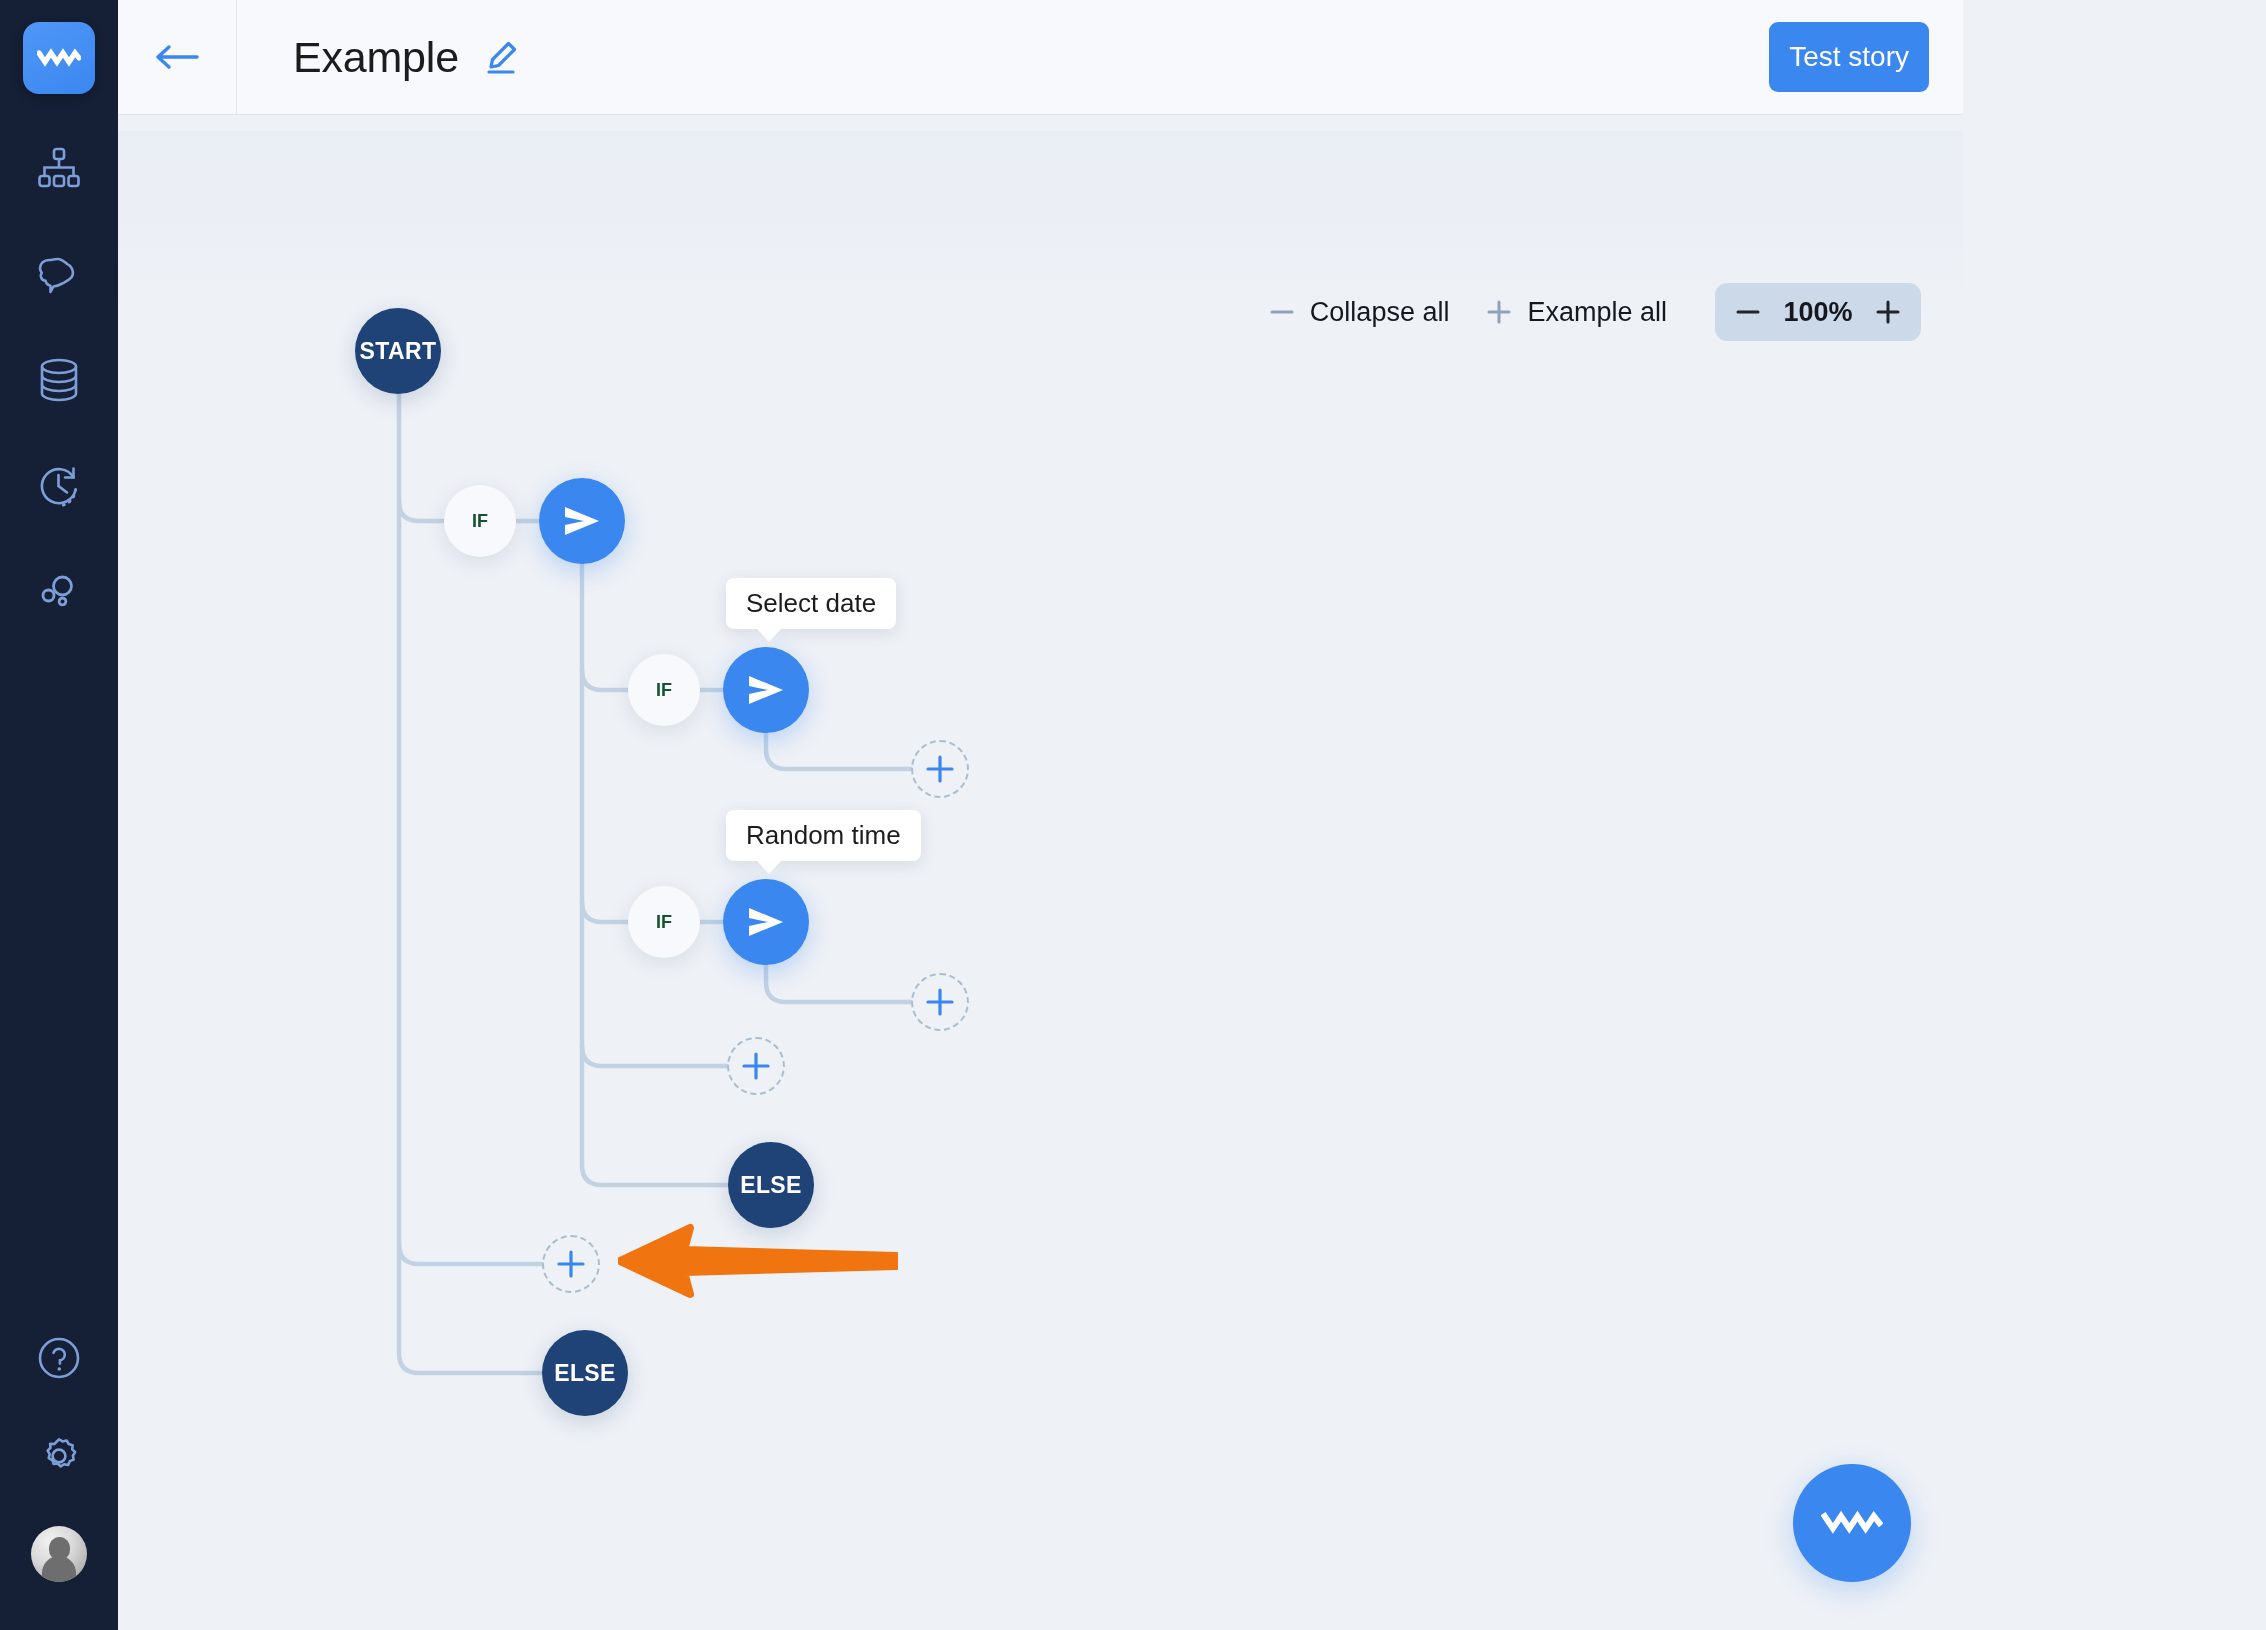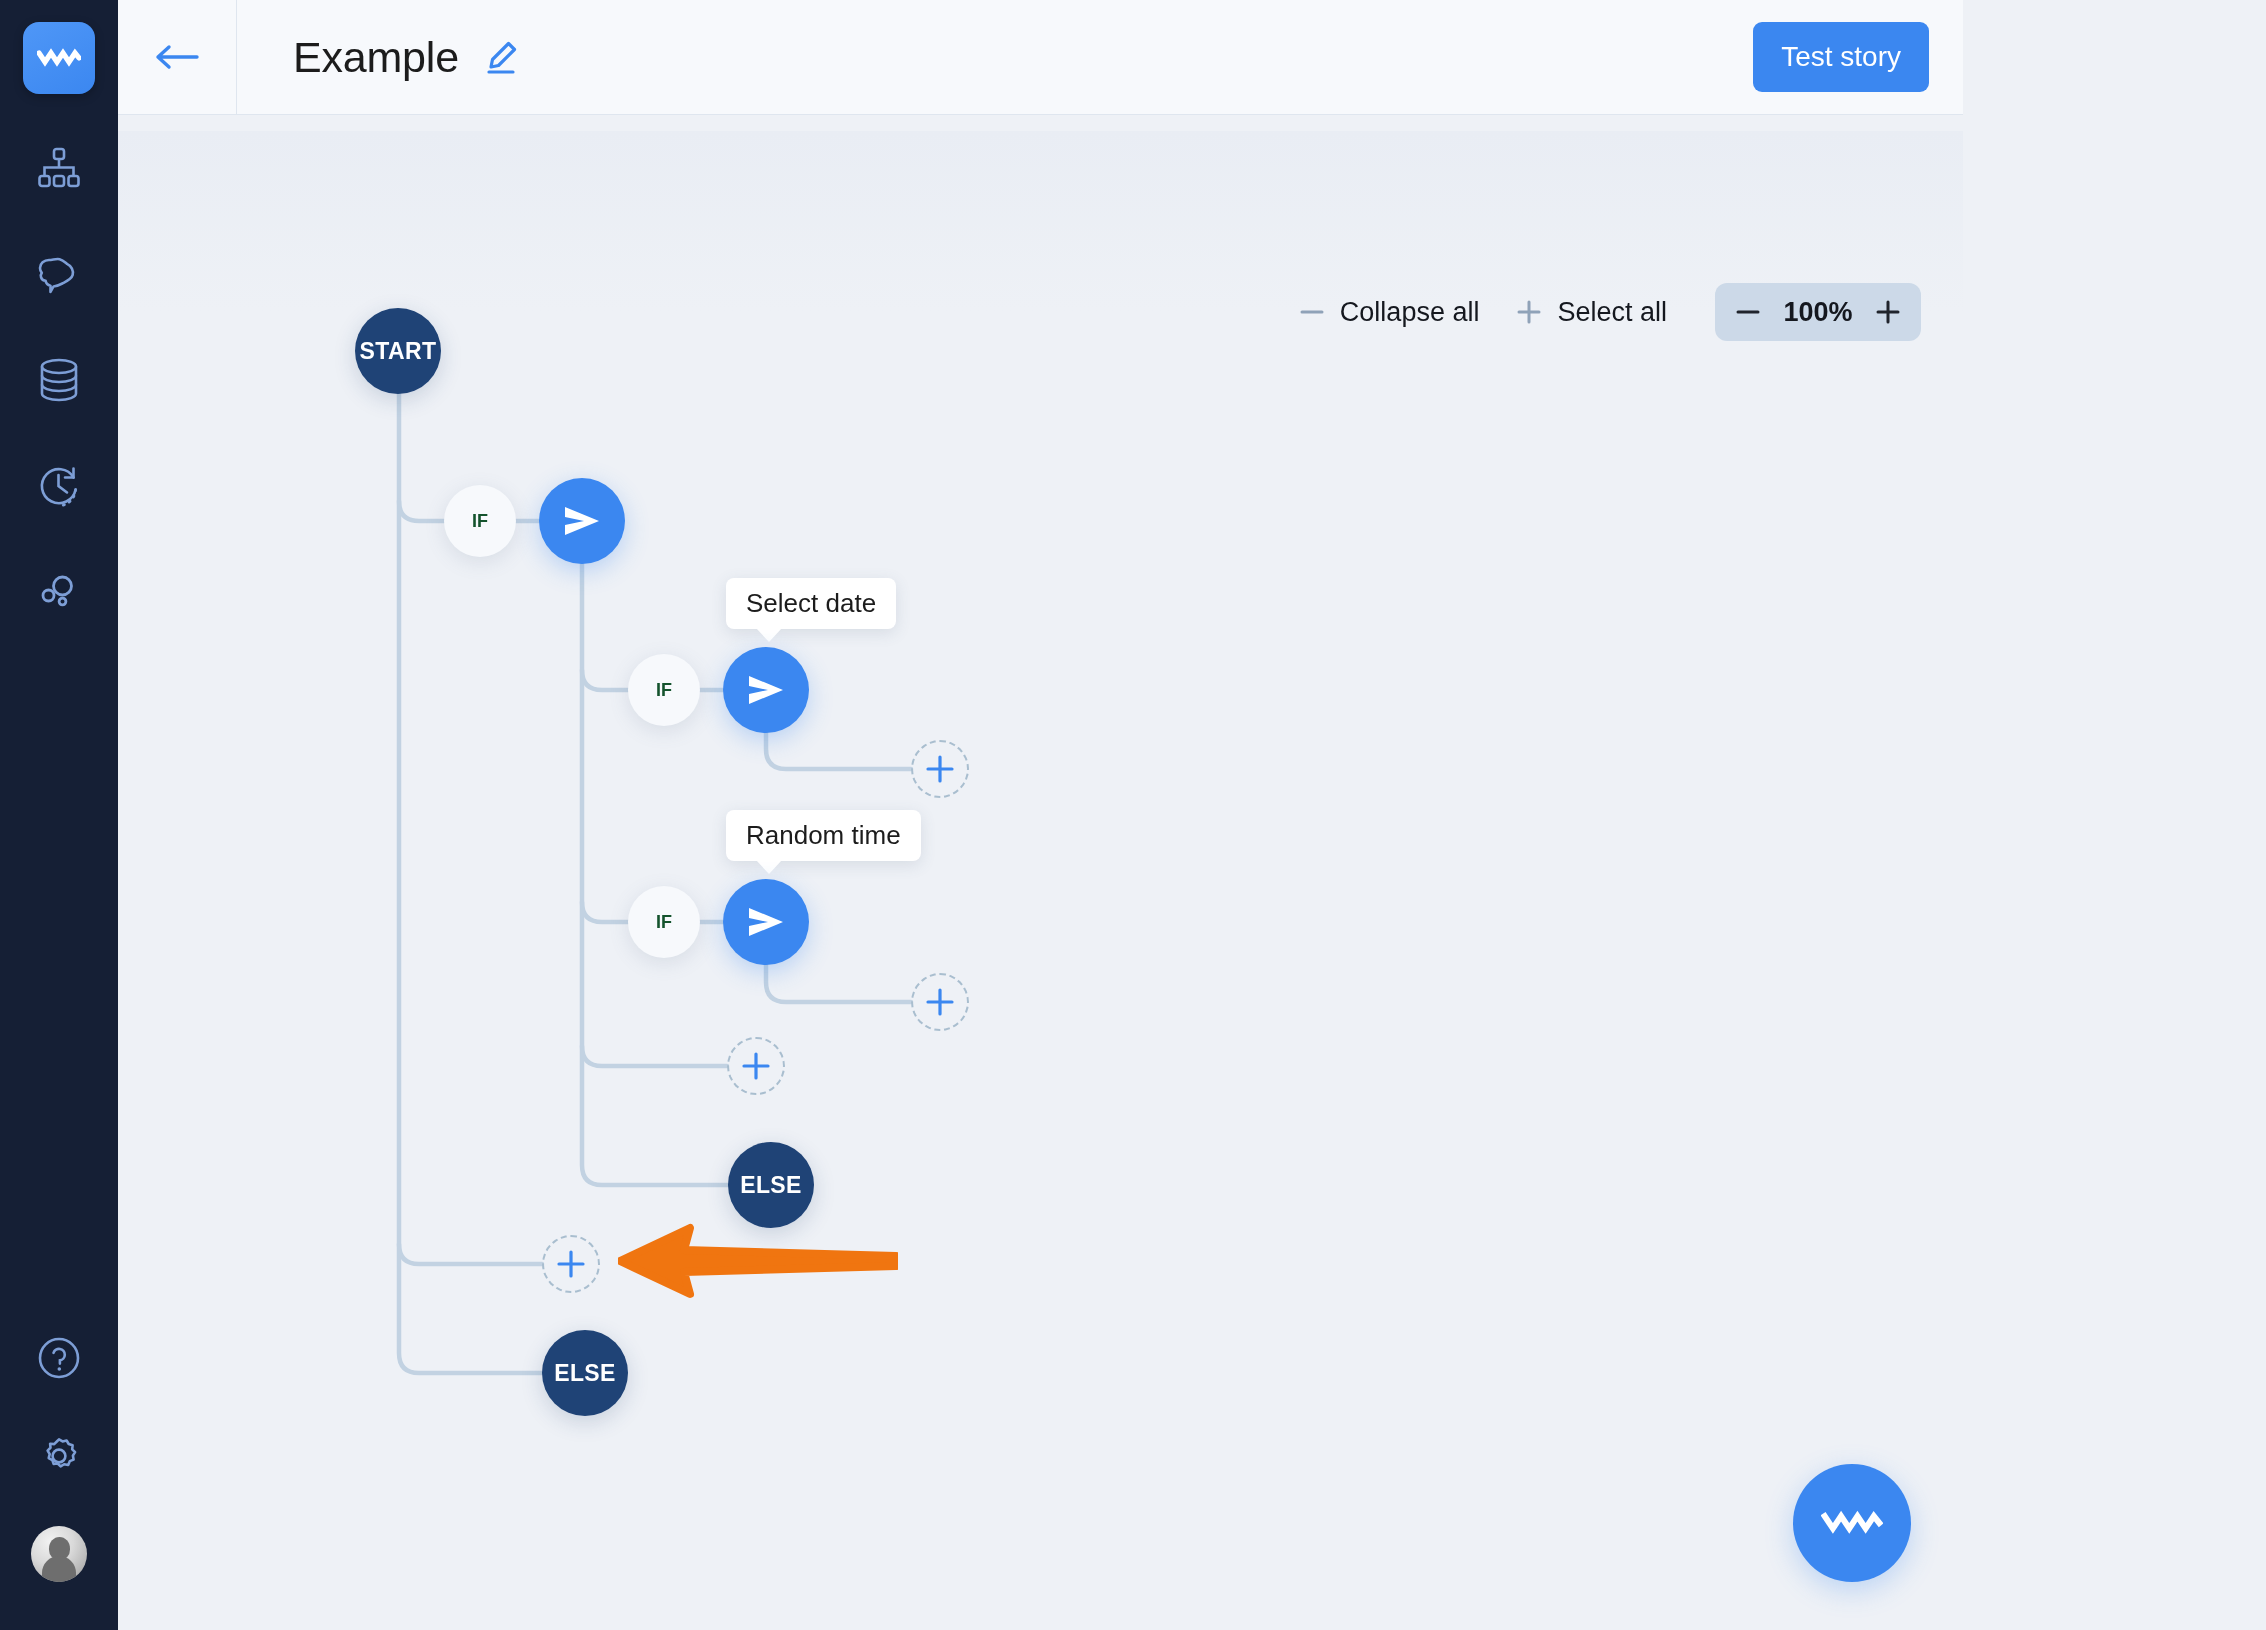--- a/index.html
+++ b/index.html
@@ -65,21 +65,21 @@
     cursor: pointer;
   }
   .divider-v { width: 1px; height: 115px; background: #dfe6ef; }
   .title-wrap { display: flex; align-items: center; gap: 24px; margin-left: 56px; }
   .page-title { font-size: 43px; color: #1c1c1c; font-weight: 400; letter-spacing: -.2px; }
   .edit-icon { cursor: pointer; display: flex; }
   .test-btn {
     position: absolute; right: 34px; top: 22px;
     background: #3b87f0; color: #fff;
     border: none; border-radius: 9px;
-    padding: 0 28px; height: 70px;
+    padding: 0 20px; height: 70px;
     font-size: 28px; font-family: "Liberation Sans", sans-serif;
     cursor: pointer; font-weight: 400;
   }
 
   
   .canvas {
     flex: 1; position: relative;
     background: linear-gradient(180deg, #e9edf4 0%, #eef1f6 12%, #eef1f6 100%);
     overflow: hidden;
     margin-top: 16px;
@@ -278,21 +278,21 @@
           <svg width="28" height="28" viewBox="0 0 28 28" stroke="#8fa2b8" stroke-width="3" stroke-linecap="round">
               <path d="M4 14h20"></path>
             </svg>
           <span>Collapse all</span>
         </div>
 
         <div class="ctrl-link">
           <svg width="28" height="28" viewBox="0 0 28 28" stroke="#8fa2b8" stroke-width="3" stroke-linecap="round">
               <path d="M4 14h20M14 4v20"></path>
             </svg>
-          <span>Select all</span>
+          <span>Example all</span>
         </div>
 
         <div class="zoom-pill">
           <div class="zoom-btn">
             <svg width="28" height="28" viewBox="0 0 28 28" stroke="#20242c" stroke-width="3" stroke-linecap="round">
                 <path d="M4 14h20"></path>
               </svg>
           </div>
           <span class="zoom-val">100%</span>
           <div class="zoom-btn">

